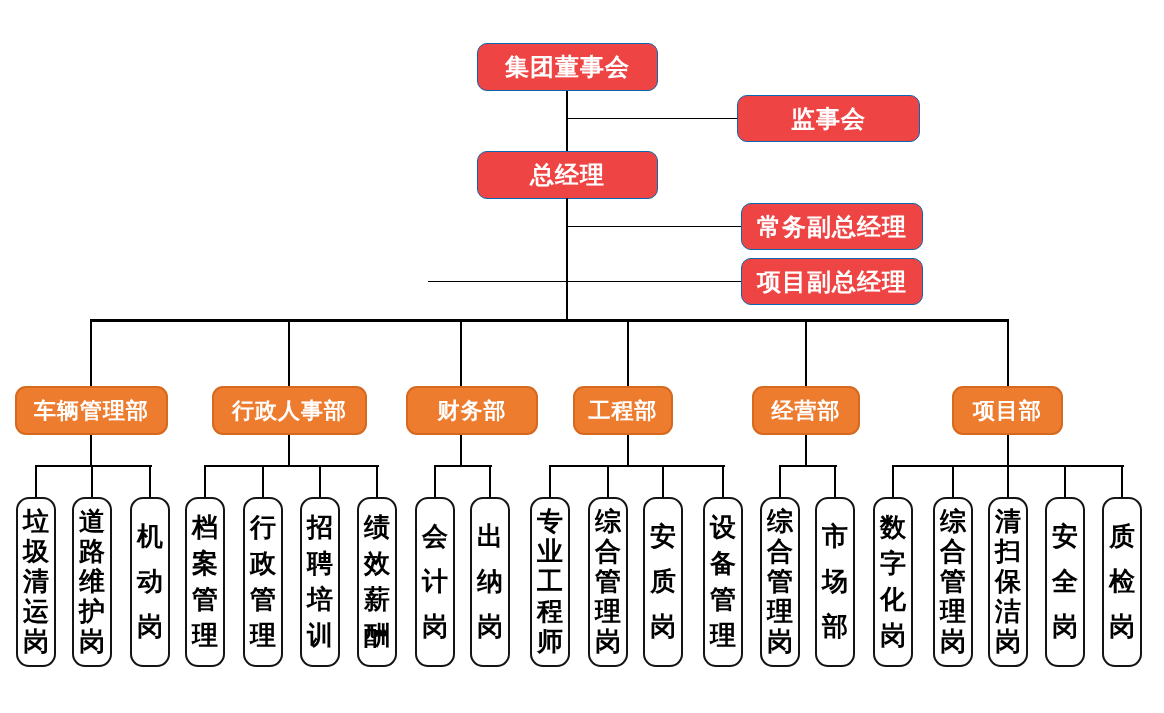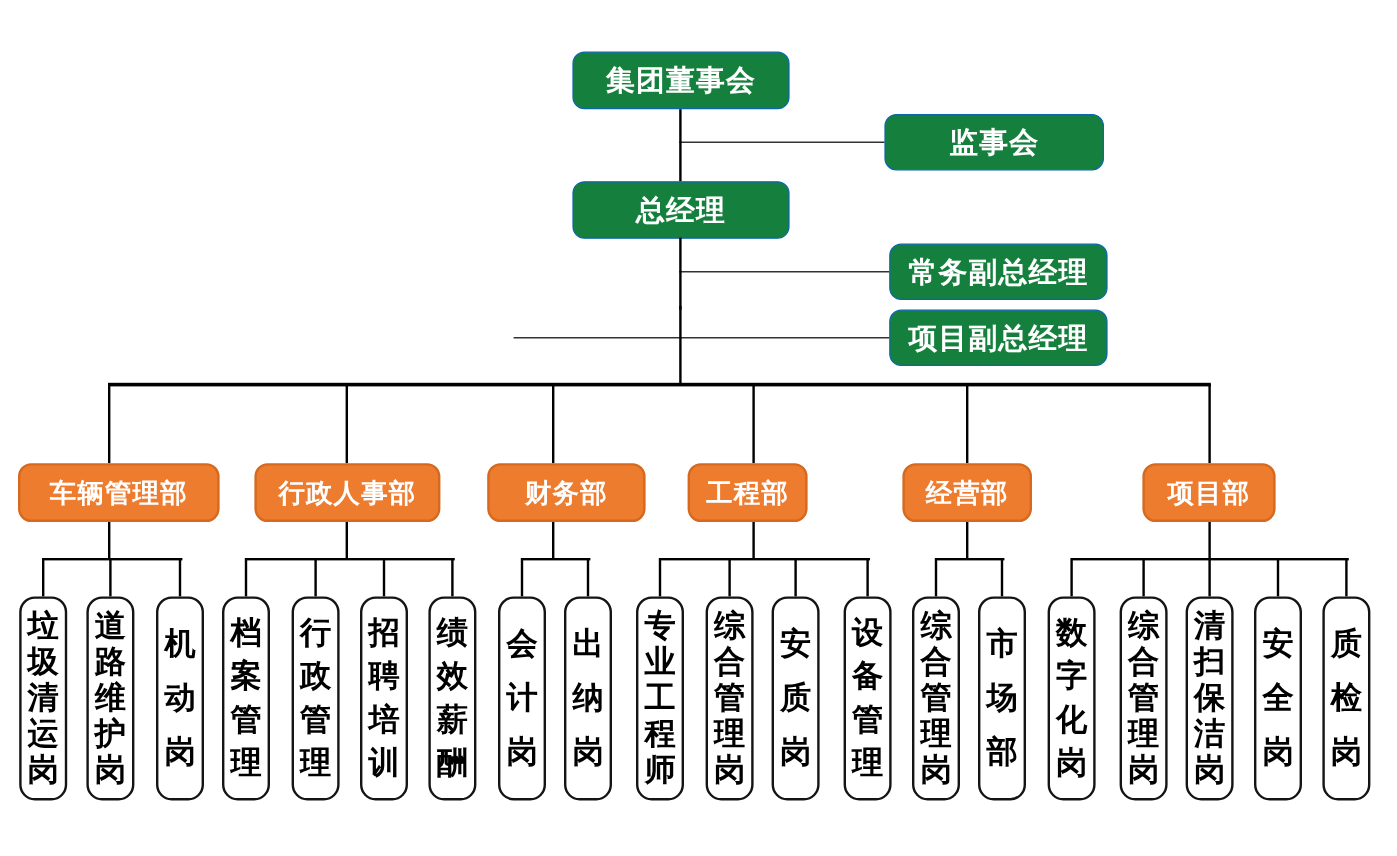--- a/index.html
+++ b/index.html
@@ -12,21 +12,21 @@
     font-family: "Liberation Sans", sans-serif;
   }
   #canvas { position: absolute; left: 0; top: 0; width: 1164px; height: 713px; }
   .line { position: absolute; background: #000000; }
   .node {
     position: absolute; box-sizing: border-box;
     display: flex; align-items: center; justify-content: center;
     text-align: center;
   }
   .exec {
-    background: #15803d; border: 1.5px solid #0a66ae;
+    background: #ef4444; border: 1.5px solid #0a66ae;
     border-radius: 10px; color: #ffffff;
     font-size: 24px; font-weight: 700; letter-spacing: 1px;
   }
   .dept {
     background: #ed7c2f; border: 2px solid #d4691f;
     border-radius: 11px; color: #ffffff;
     font-size: 22px; font-weight: 700; letter-spacing: 1px;
   }
   .pos {
     background: #ffffff; border: 2.5px solid #141414;
@@ -68,21 +68,21 @@
   <div class="line" style="left:566.2px; top:91px;  width:1.6px; height:60px;"></div>
   <div class="line" style="left:566.2px; top:117.7px; width:171px; height:1.6px;"></div>
   <div class="line" style="left:566.2px; top:198px; width:1.6px; height:60px;"></div>
   <div class="line" style="left:565.7px; top:255px; width:2.5px; height:66px;"></div>
   <div class="line" style="left:566.2px; top:225.7px; width:175px; height:1.6px;"></div>
   <div class="line" style="left:428px;   top:280.6px; width:313px; height:1.8px;"></div>
   <div class="line" style="left:90px;    top:319.4px; width:919px; height:2.2px;"></div>
 
   <div id="gen-layer">
       <div class="line" style="left: 90.2px; top: 320px; width: 1.6px; height: 66px;"></div>
-      <div class="node dept" style="left: 15px; top: 386px; width: 168px; height: 49px;">
+      <div class="node dept" style="left: 15px; top: 386px; width: 153px; height: 49px;">
         <span class="lbl">车辆管理部</span>
       </div>
       <div class="line" style="left: 90.2px; top: 435px; width: 1.6px; height: 30.2px;"></div>
       <div class="line" style="left: 36px; top: 465.2px; width: 115.6px; height: 1.6px;"></div>
       <div class="line" style="left: 35.2px; top: 465.2px; width: 1.6px; height: 31.8px;"></div>
       <div class="node pos" style="left: 16px; top: 497px; width: 40px; height: 170px;">
         <span>垃</span>
         <span>圾</span>
         <span>清</span>
         <span>运</span>

